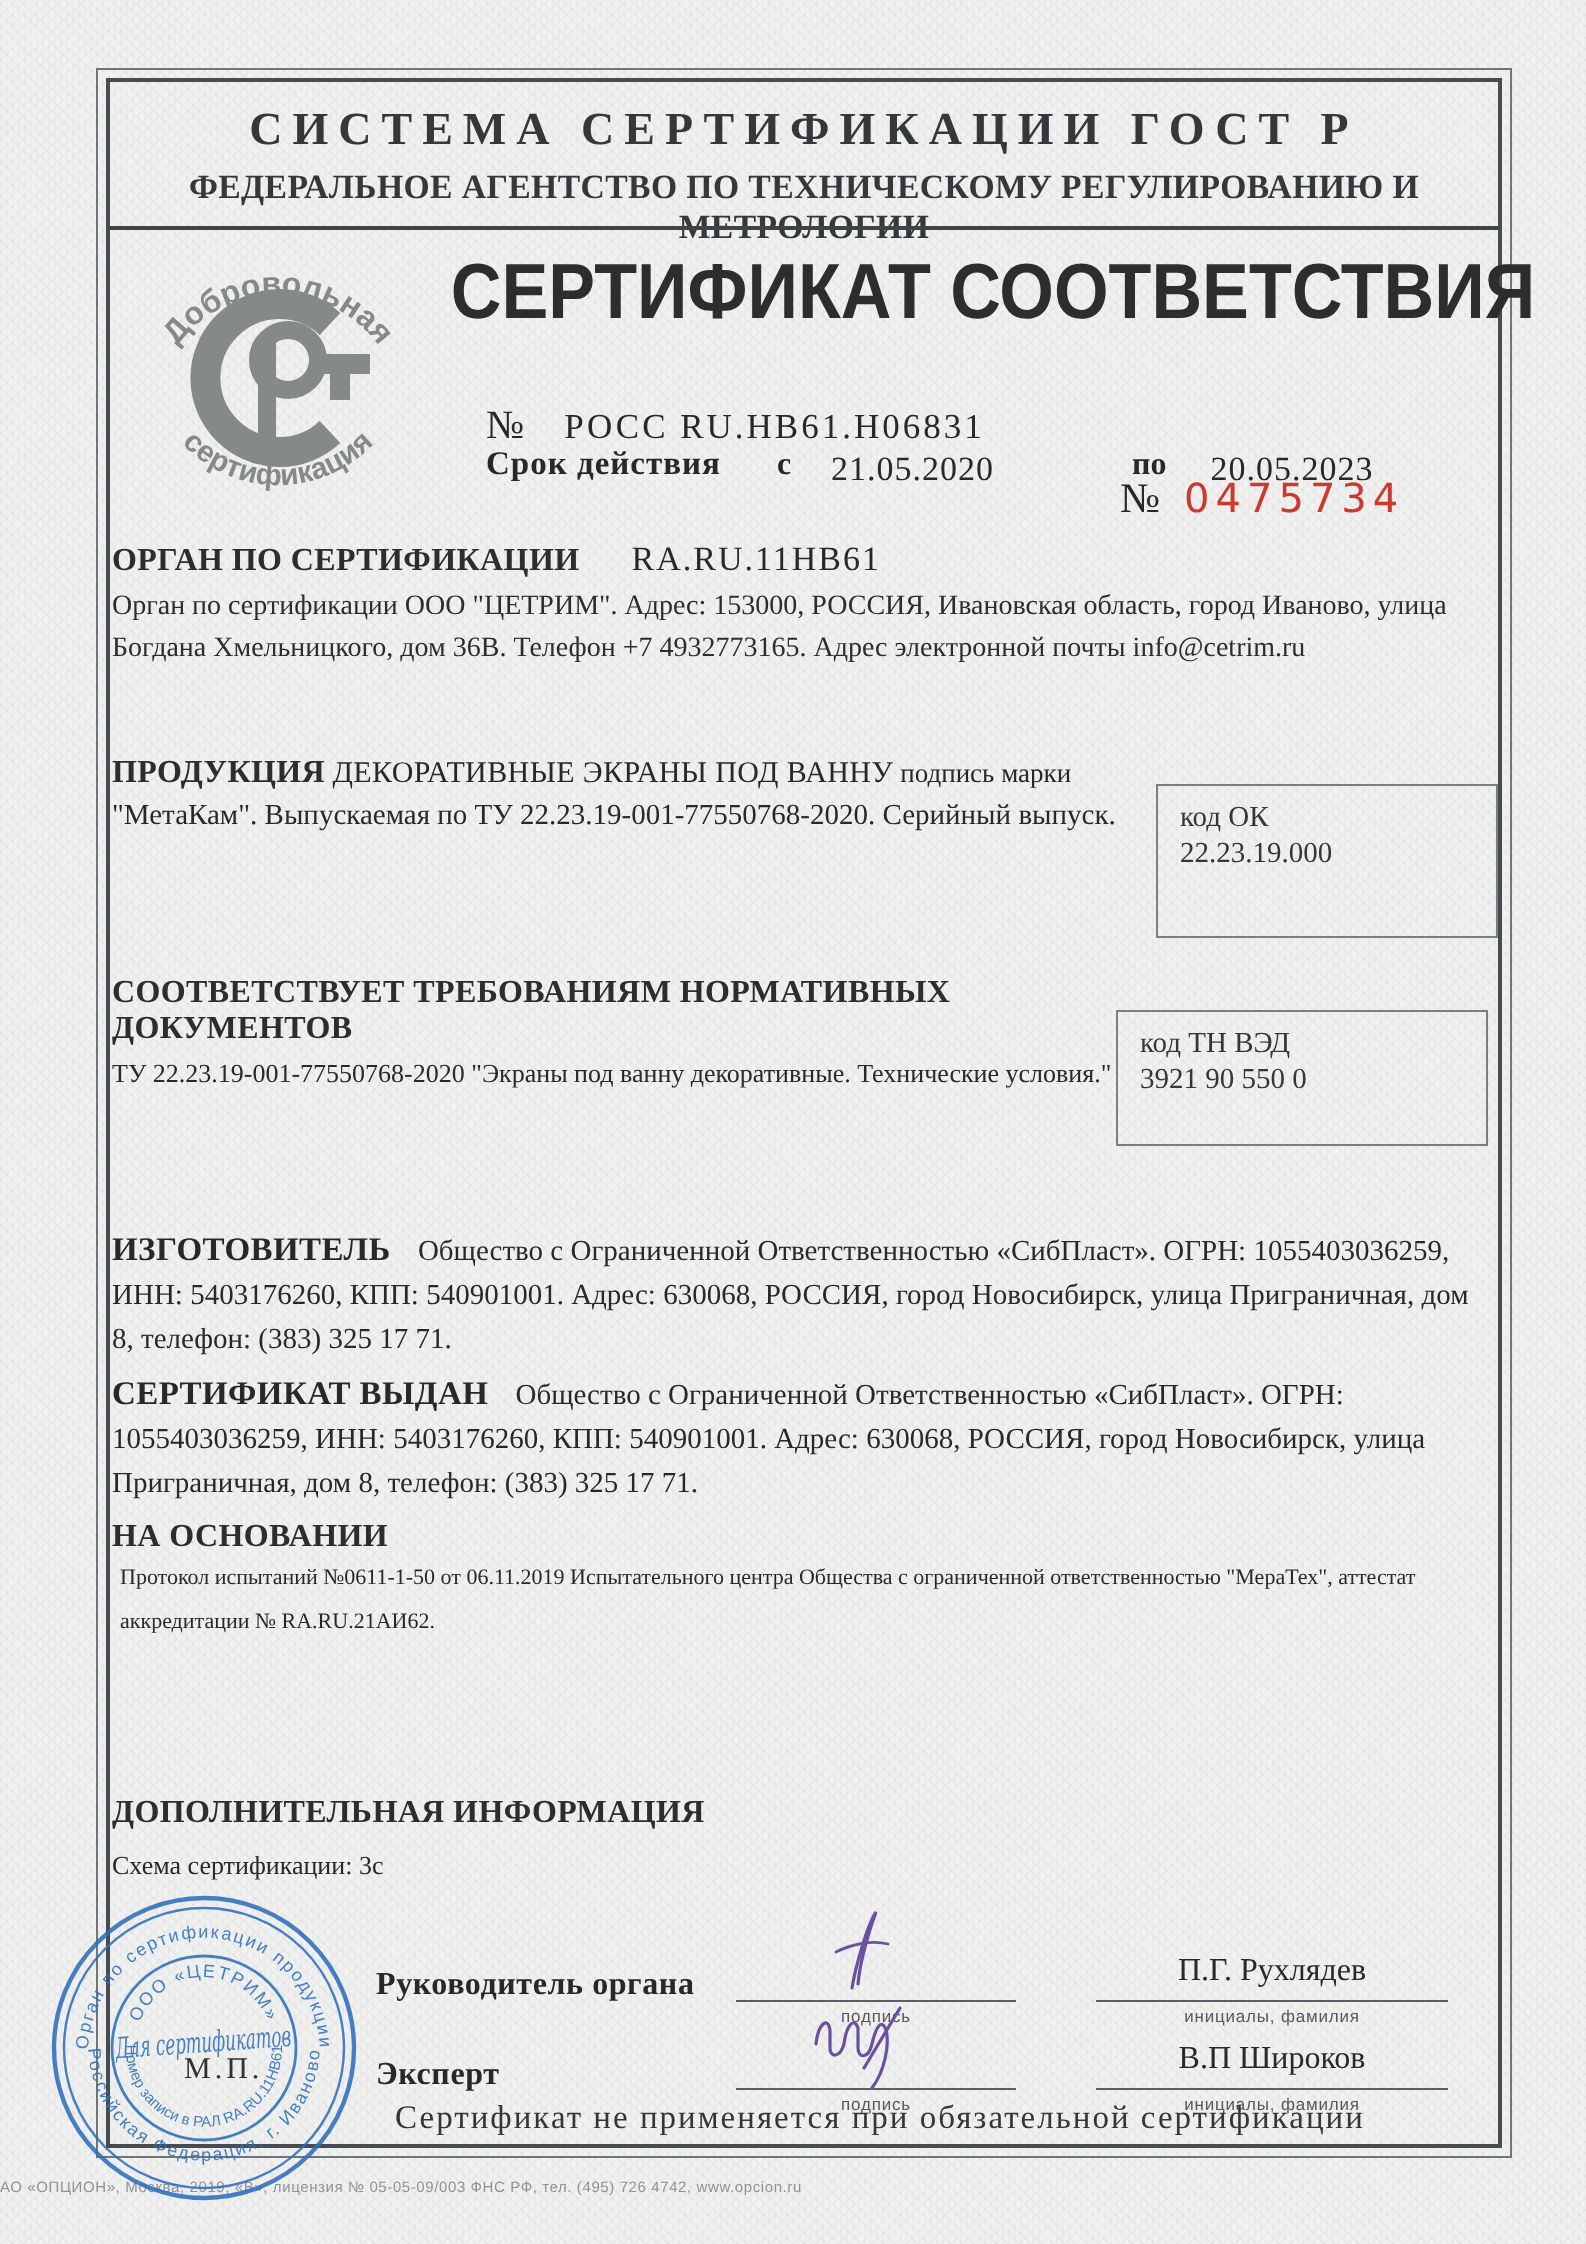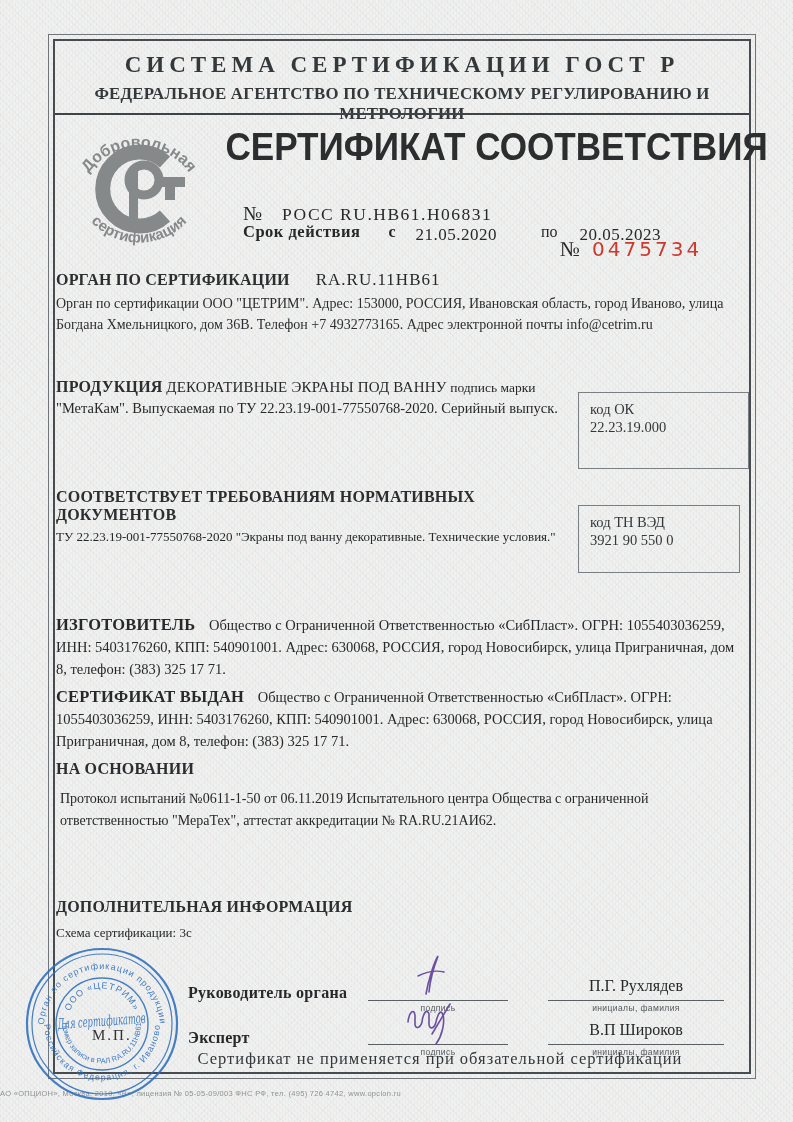--- a/index.html
+++ b/index.html
@@ -28,21 +28,21 @@
            color:#2b2d2f; transform:scaleX(.9); transform-origin:center; white-space:nowrap; }
 
   .cert-no { left:243px; top:190px; white-space:nowrap;margin-top:12px; }
   .cert-no .num-sign { font-size:20px; }
   .cert-no .val { font-size:17.5px; letter-spacing:1.5px; margin-left:16px; }
 
   .validity { left:243px; top:222px; white-space:nowrap; }
   .validity .lbl { font-weight:bold; font-size:16.5px; letter-spacing:.5px; }
   .validity .c { font-weight:bold; font-size:16px; margin-left:24px; }
   .validity .d1 { font-size:17px; margin-left:16px; position:relative; top:3px; letter-spacing:.5px; }
-  .validity .po { font-weight:normal; font-size:16px; margin-left:40px; }
+  .validity .po { font-weight:bold; font-size:16px; margin-left:65px; }
   .validity .d2 { font-size:17px; margin-left:18px; position:relative; top:3px; letter-spacing:.5px; }
 
   .blank-no { left:560px; top:237px; white-space:nowrap; }
   .blank-no .num-sign { font-size:21px; }
   .blank-no .digits { font-family:"DejaVu Sans", sans-serif; font-size:20px;
                       letter-spacing:3px; margin-left:8px; }
 
   .slabel { font-weight:bold; font-size:16px; letter-spacing:.2px; color:#2b2d2f; }
   .body-text { font-size:14px; line-height:20px; color:#2b2d2f; }
 
@@ -50,32 +50,32 @@
   .sec-organ .scode { font-size:17px; margin-left:22px; letter-spacing:1px; }
   .sec-organ p { margin-top:3px; width:668px; font-size:14px; line-height:21px; }
 
   .sec-product { left:56px; top:376px; width:525px; font-size:14.5px; line-height:21px; }
   .sec-product .caps { font-size:15px; letter-spacing:.2px; }
   .sec-product .small { font-size:13.5px; }
 
   .codebox { border:1px solid #7a7f84; padding:7px 8px 0 11px;
              font-size:14.5px; line-height:18px; color:#33363a; }
   .box-ok { left:578px; top:392px; width:171px; height:77px; }
-  .box-tn { left:578px; top:505px; width:162px; height:68px; }
+  .box-tn { left:558px; top:505px; width:186px; height:68px; }
 
   .sec-conform { left:56px; top:488px; width:530px; }
   .sec-conform p { margin-top:4px; font-size:13px; line-height:18px; white-space:nowrap; }
 
   .para { font-size:14.5px; line-height:22px; }
   .para b { font-size:16.5px; letter-spacing:.2px; margin-right:10px; }
   .sec-manufacturer { left:56px; top:614px; width:690px; }
   .sec-issued { left:56px; top:686px; width:690px; }
 
   .sec-basis { left:56px; top:760px; width:690px; }
-  .sec-basis p { margin-top:10px; padding-left:4px; width:660px; font-size:14px; line-height:22px; }
+  .sec-basis p { margin-top:0; padding-left:4px; width:660px; font-size:11px; line-height:22px; }
 
   .sec-add { left:56px; top:898px; width:680px; }
   .sec-add p { margin-top:9px; font-size:13px; }
 
   .mp { left:92px; top:1027px; font-size:15px; letter-spacing:2px; color:#2f3235; }
 
   .sig-label1 { left:188px; top:984px; font-weight:bold; font-size:16px; letter-spacing:.3px; }
   .sig-label2 { left:188px; top:1029px; font-weight:bold; font-size:16px; letter-spacing:.3px; }
   .line { border-top:1px solid #5a5f64; height:0; }
   .sig-line1 { left:368px; top:1000px; width:140px; }

